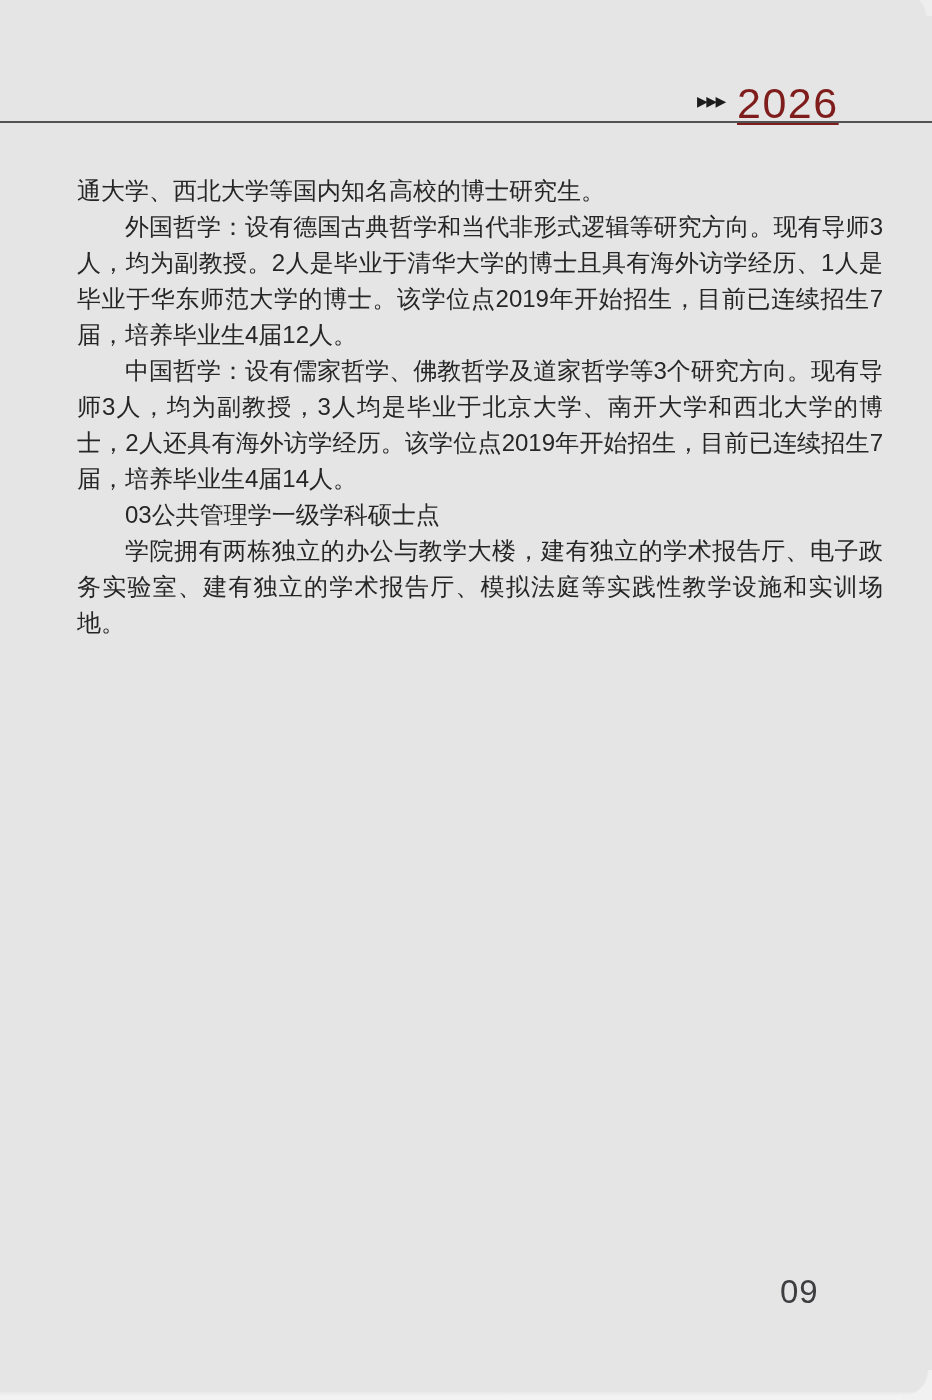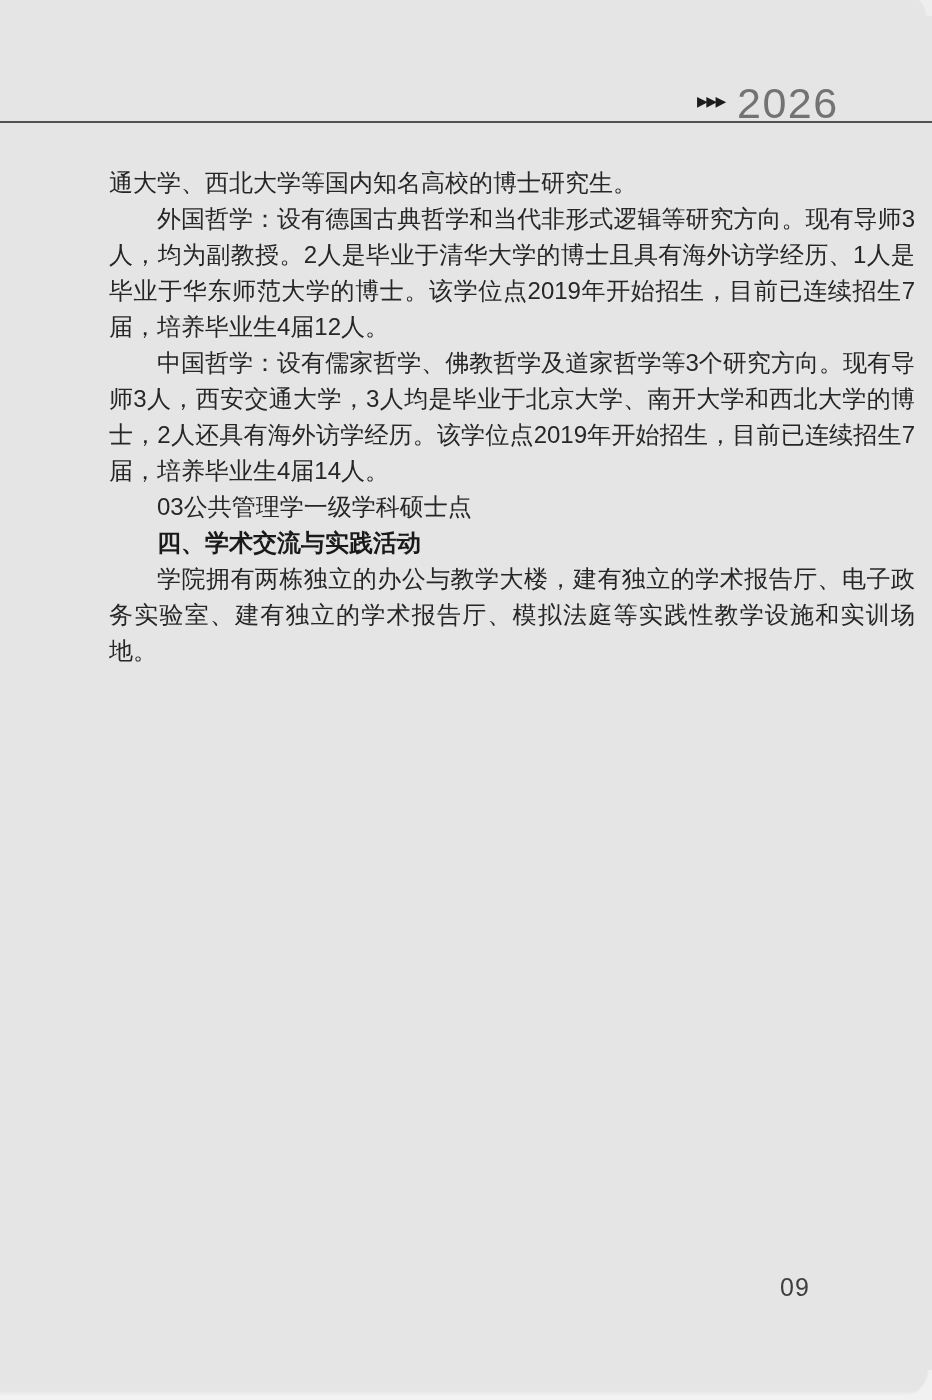--- a/index.html
+++ b/index.html
@@ -25,38 +25,38 @@
     font-family: "DejaVu Sans", sans-serif;
     font-size: 14px; line-height: 1;
     letter-spacing: -1.5px;
     color: #1c1c1c;
   }
   .header-year {
     position: absolute; top: 82px; left: 737px;
     font-size: 43px; line-height: 1;
     letter-spacing: 1.5px;
     font-weight: 400;
-    color: #737373;
+    color: #7f1d1d;
+    text-decoration: underline;
   }
   
   .content {
-    position: absolute; top: 165px; left: 77px;
+    position: absolute; top: 173px; left: 77px;
     width: 806px;
     font-size: 24px; line-height: 36px;
     color: #262627;
     text-align: justify;
-    margin-left: 32px;
   }
   .content p { margin: 0; padding: 0; }
   .p-indent { text-indent: 2em; }
   .p-bold { font-weight: 700; color: #1a1a1b; }
   
   .page-number {
     position: absolute; top: 1275px; left: 780px;
-    font-size: 25px; line-height: 1;
+    font-size: 33px; line-height: 1;
     letter-spacing: 1px;
     color: #3e3e40;
   }
   
   .bottom-strip {
     position: absolute; left: 0; bottom: 0;
     width: 100%; height: 9px;
     background: linear-gradient(180deg, rgba(245,245,246,0) 0%, rgba(245,245,246,0.85) 55%, #f3f3f4 100%);
   }
   .corner-br {
@@ -77,23 +77,22 @@
 
   <div class="page-header">
     <span class="header-arrows">▶▶▶</span>
     <span class="header-year">2026</span>
     <div class="header-rule"></div>
   </div>
 
   <div class="content">
     <p class="para">通大学、西北大学等国内知名高校的博士研究生。</p>
     <p class="para p-indent">外国哲学：设有德国古典哲学和当代非形式逻辑等研究方向。现有导师3人，均为副教授。2人是毕业于清华大学的博士且具有海外访学经历、1人是毕业于华东师范大学的博士。该学位点2019年开始招生，目前已连续招生7届，培养毕业生4届12人。</p>
-    <p class="para p-indent">中国哲学：设有儒家哲学、佛教哲学及道家哲学等3个研究方向。现有导师3人，西安交通大学，3人均是毕业于北京大学、南开大学和西北大学的博士，2人还具有海外访学经历。该学位点2019年开始招生，目前已连续招生7届，培养毕业生4届14人。</p>
+    <p class="para p-indent">中国哲学：设有儒家哲学、佛教哲学及道家哲学等3个研究方向。现有导师3人，均为副教授，3人均是毕业于北京大学、南开大学和西北大学的博士，2人还具有海外访学经历。该学位点2019年开始招生，目前已连续招生7届，培养毕业生4届14人。</p>
     <p class="para p-indent">03公共管理学一级学科硕士点</p>
-    <p class="para p-indent p-bold">四、学术交流与实践活动</p>
     <p class="para p-indent">学院拥有两栋独立的办公与教学大楼，建有独立的学术报告厅、电子政务实验室、建有独立的学术报告厅、模拟法庭等实践性教学设施和实训场地。</p>
   </div>
 
   <div class="page-number">09</div>
 
   <div class="bottom-strip"></div>
   <div class="corner-tr"></div>
   <div class="corner-br"></div>
 
 </div>

